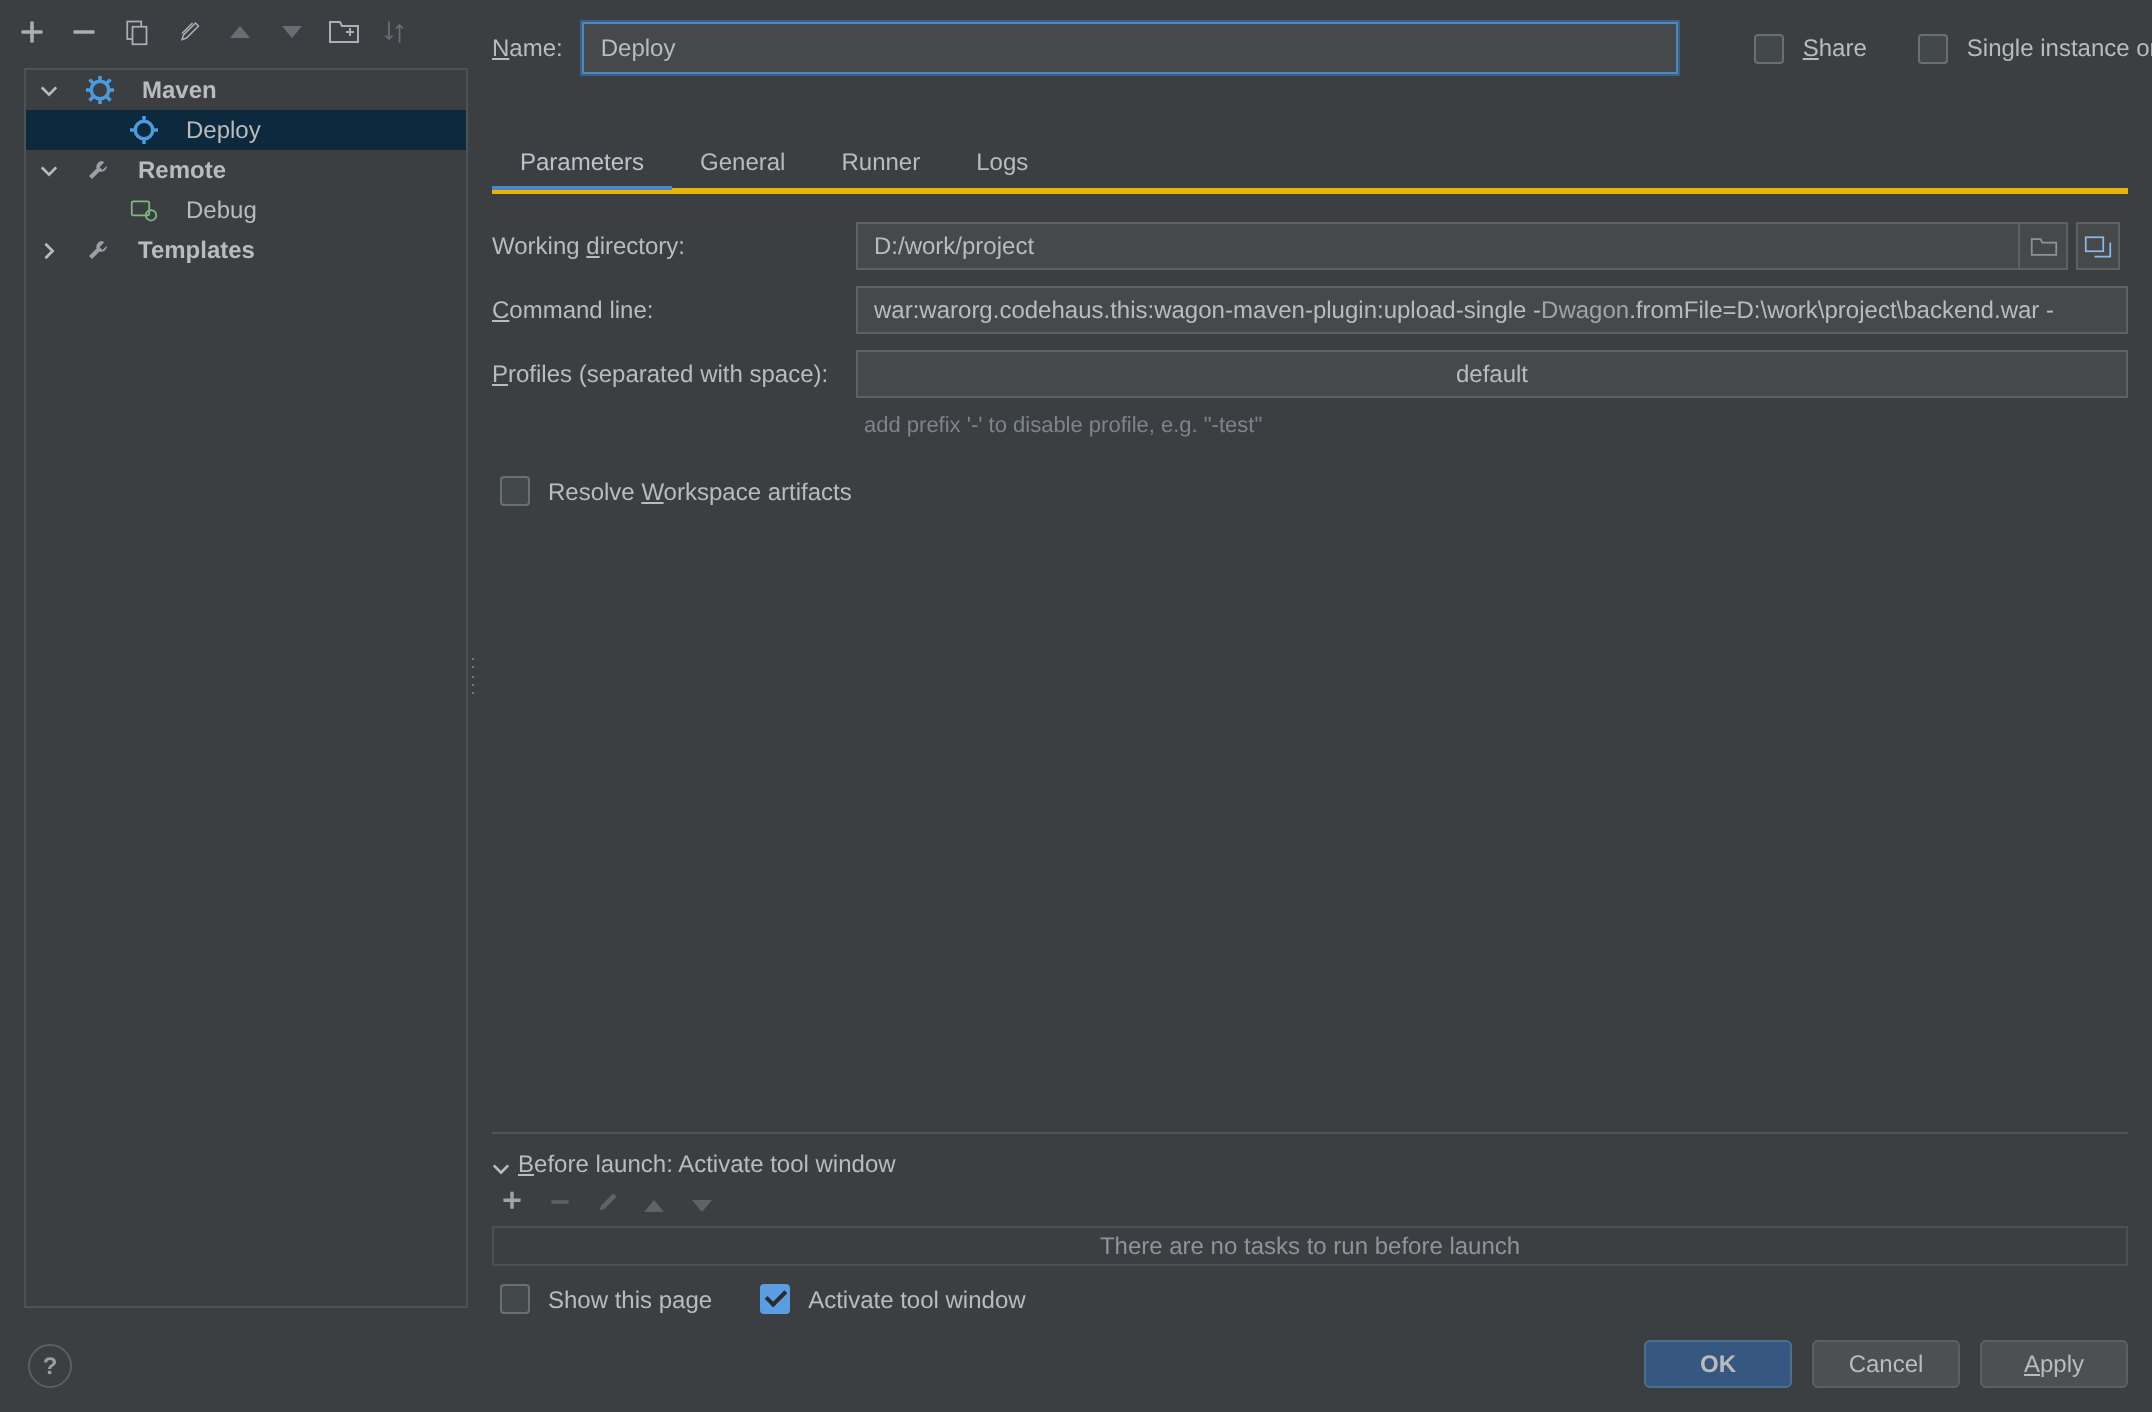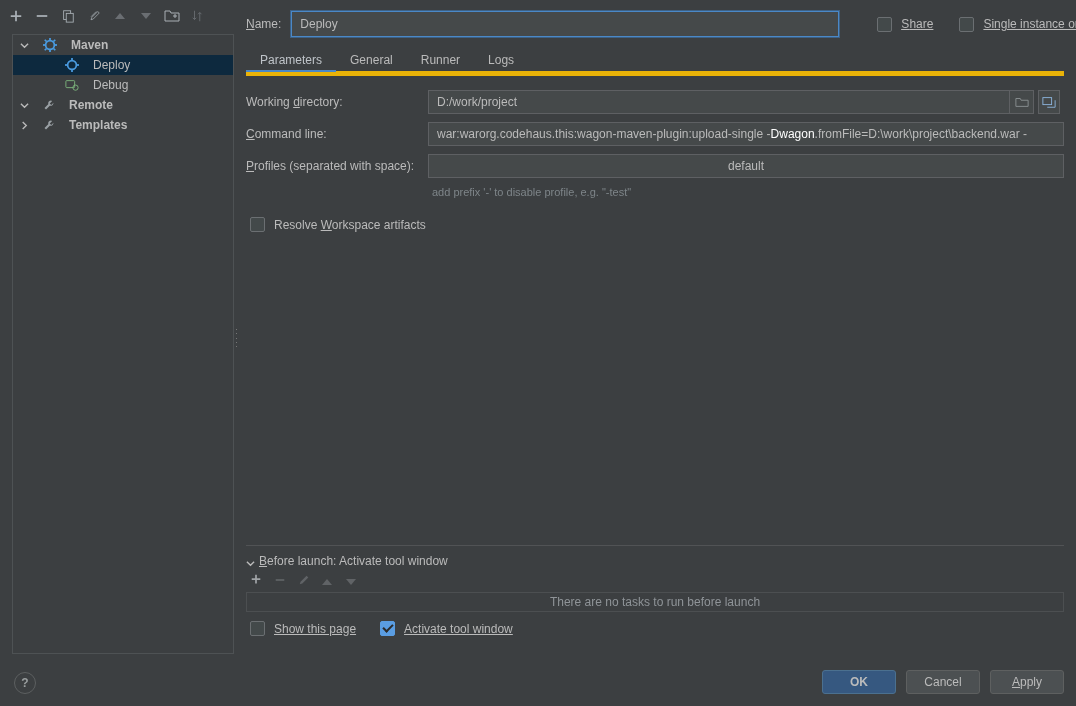--- a/index.html
+++ b/index.html
@@ -42,27 +42,27 @@
   .remote-ico{width:14px;height:14px;}
   .splitter{position:absolute; left:234px; top:34px; width:6px; height:620px; cursor:col-resize;}
   .splitter-grip{position:absolute; left:0; top:295px; width:5px; height:18px; display:flex; flex-direction:column; justify-content:space-between;}
   .splitter-grip span{display:block; width:1px; height:1px; background:#777; margin-left:2px;}
 
   
   .main{position:absolute; left:246px; top:8px; right:12px;}
   .name-row{display:flex; align-items:center; gap:10px; height:32px;}
   .name-row label{white-space:nowrap;}
   .name-input{flex:0 0 548px; height:26px; background:var(--input-bg); border:1px solid var(--focus); box-shadow:0 0 0 1px #3d6185; color:var(--text); padding:0 8px;}
-  .chk{display:flex; align-items:center; gap:6px; margin-left:24px; white-space:nowrap;text-decoration:underline;}
+  .chk{display:flex; align-items:center; gap:6px; margin-left:24px; white-space:nowrap;}
   .chk input{appearance:none; width:15px; height:15px; border:1px solid #6b6f72; background:#43494a; border-radius:2px; cursor:pointer;}
   .chk input:checked{background:#5a9de2; border-color:#5a9de2;}
   .chk input:checked::after{content:""; display:block; width:4px; height:8px; border:solid #2b2b2b; border-width:0 2px 2px 0; transform:rotate(45deg); margin:0 0 0 4px;}
 
   
-  .tabs{margin-top:8px; display:flex; gap:0; border-bottom:5px solid #eab308; height:28px;}
+  .tabs{margin-top:29px; display:flex; gap:0; border-bottom:3px solid #eab308; height:28px;}
   .tab{padding:5px 14px 6px; color:var(--text); cursor:pointer; position:relative;}
   .tab.active{color:#bfc4c9;}
   .tab.active::after{content:""; position:absolute; left:0; right:0; bottom:-1px; height:2px; background:#4a88c7;}
 
   
   .form{margin-top:14px; position:relative; display:grid; grid-template-columns:178px 1fr 26px; row-gap:8px; column-gap:4px; align-items:center;}
   .form .lab{white-space:nowrap;}
   .in{height:24px; background:var(--input-bg); border:1px solid var(--input-border); color:var(--text); padding:0 8px; width:100%;}
   .iconbtn{width:22px;height:22px; display:flex; align-items:center; justify-content:center; color:#9a9e9f; cursor:pointer;}
   .iconbtn.inside{width:24px;height:24px; border:1px solid var(--input-border); border-left:none; background:var(--input-bg);}
@@ -168,38 +168,38 @@
         <circle cx="8" cy="8" r="1.5" fill="#0d293e"></circle>
         <g stroke="#4a9be0" stroke-width="2">
           <line x1="8" y1="0" x2="8" y2="3"></line>
           <line x1="8" y1="13" x2="8" y2="16"></line>
           <line x1="0" y1="8" x2="3" y2="8"></line>
           <line x1="13" y1="8" x2="16" y2="8"></line>
         </g>
       </svg>
     <span class="lbl">Deploy</span>
   </div>
+  <div class="tree-row bold">
+    <span class="tw">
+        <svg width="9" height="9" viewBox="0 0 10 10">
+          <path d="M1 3 L5 7 L9 3" fill="none" stroke="#bbbbbb" stroke-width="1.5"></path>
+        </svg>
+      </span>
+    <svg class="wrench" viewBox="0 0 16 16">
+        <path d="M11 2a4 4 0 0 0-4 5L2 12l2 2 5-5a4 4 0 0 0 5-4l-3 3-2-2 3-3z" fill="#9aa0a4"></path>
+      </svg>
+    <span class="lbl">Remote</span>
+  </div>
   <div class="tree-row indent1">
     <span style="width:10px"></span>
     <svg class="remote-ico" viewBox="0 0 16 16">
         <rect x="1" y="3" width="10" height="8" rx="1" fill="none" stroke="#7fb97f"></rect>
         <circle cx="12" cy="11" r="3" fill="none" stroke="#7fb97f"></circle>
       </svg>
     <span class="lbl">Debug</span>
-  </div>
-  <div class="tree-row bold">
-    <span class="tw">
-        <svg width="9" height="9" viewBox="0 0 10 10">
-          <path d="M1 3 L5 7 L9 3" fill="none" stroke="#bbbbbb" stroke-width="1.5"></path>
-        </svg>
-      </span>
-    <svg class="wrench" viewBox="0 0 16 16">
-        <path d="M11 2a4 4 0 0 0-4 5L2 12l2 2 5-5a4 4 0 0 0 5-4l-3 3-2-2 3-3z" fill="#9aa0a4"></path>
-      </svg>
-    <span class="lbl">Remote</span>
   </div>
   <div class="tree-row bold">
     <span class="tw">
         <svg width="9" height="9" viewBox="0 0 10 10">
           <path d="M3 1 L7 5 L3 9" fill="none" stroke="#bbbbbb" stroke-width="1.5"></path>
         </svg>
       </span>
     <svg class="wrench" viewBox="0 0 16 16">
         <path d="M11 2a4 4 0 0 0-4 5L2 12l2 2 5-5a4 4 0 0 0 5-4l-3 3-2-2 3-3z" fill="#9aa0a4"></path>
       </svg>
@@ -253,21 +253,21 @@
           <rect x="1" y="3" width="10" height="8" fill="none" stroke="#8fb8e2"></rect>
           <path d="M6 14h9V6" fill="none" stroke="#8fb8e2"></path>
         </svg>
       </span>
 
     <div class="lab"><u>C</u>ommand line:</div>
     <div class="cmdbox" style="grid-column:2/4;">
       <span>war:war </span>
         <span style="color:#bbbbbb">org.codehaus</span>
         <span>.this:wagon-maven-plugin:upload-single -</span>
-        <span style="color:#ffffff">Dwagon</span>
+        <span style="color:#a3a3a3">Dwagon</span>
         <span>.fromFile=D:\work\project\backend.war -</span>
     </div>
 
     <div class="lab"><u>P</u>rofiles (separated with space):</div>
     <input class="in" style="grid-column: 2 / 4; text-align: center;" value="default">
     <div class="hint">add prefix '-' to disable profile, e.g. "-test"</div>
 
     <div class="resolve-row">
       <input type="checkbox" style="">
       <span>Resolve <u>W</u>orkspace artifacts</span>

